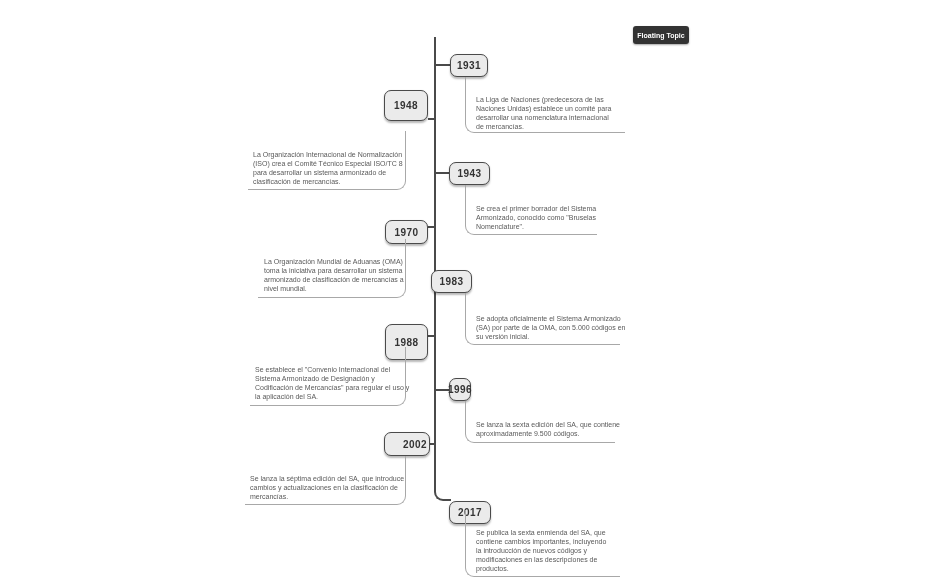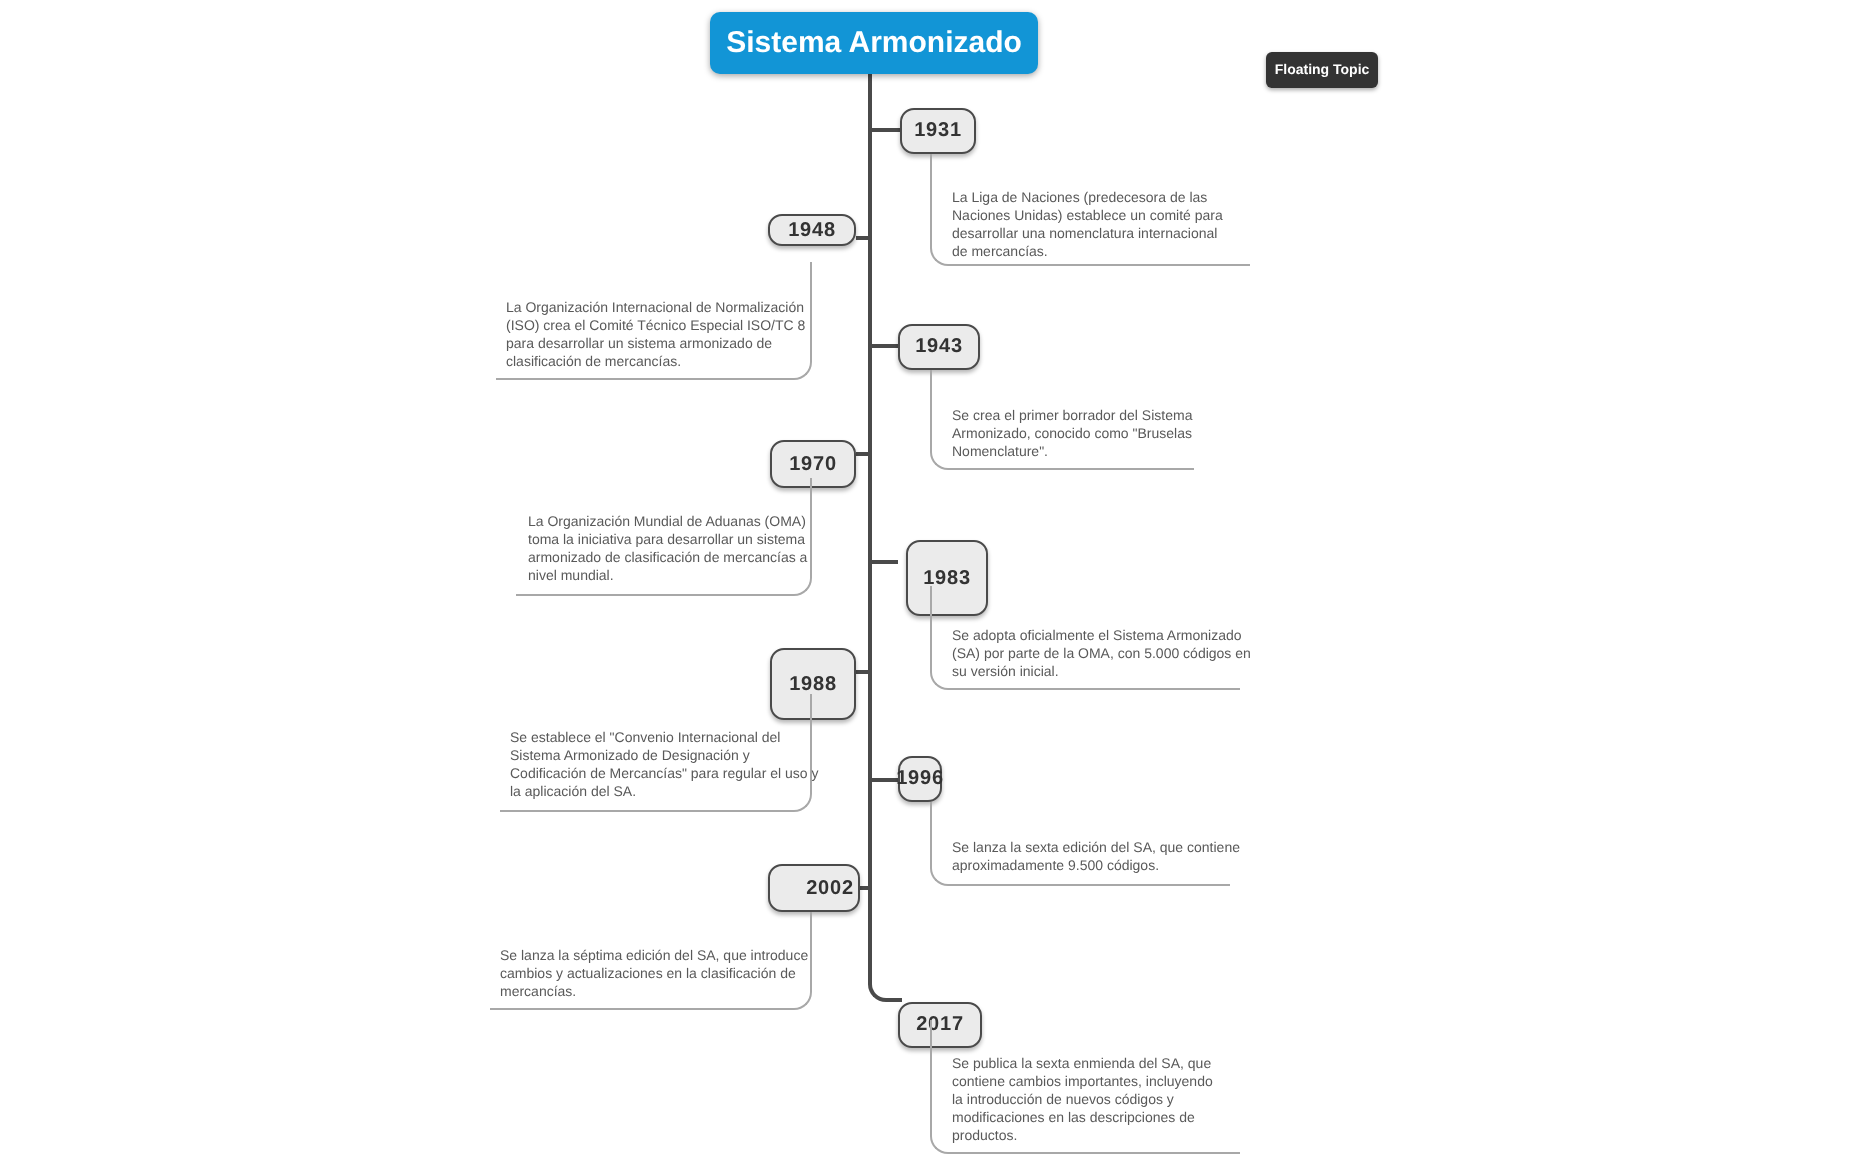--- a/index.html
+++ b/index.html
@@ -69,58 +69,55 @@
   }
 </style>
 </head>
 <body>
 
 <div class="canvas">
 
   <div class="spine"></div>
   <div class="spine-curve"></div>
 
-  <div class="root-topic">
-    <span>Sistema Armonizado</span>
-  </div>
 
   <div class="floating-topic">
     <span>Floating Topic</span>
   </div>
 
   <div class="elbow" style="left:435px;top:64px;width:15px;"></div>
   <div class="year-box" style="left:450px;top:54px;width:38px;height:23px;">
     <span>1931</span>
   </div>
   <div class="note-conn right" style="left:465px;top:77px;width:160px;height:56px;"></div>
   <div class="note-text" style="left:476px;top:95px;width:142px;">La Liga de Naciones (predecesora de las Naciones Unidas) establece un comité para desarrollar una nomenclatura internacional de mercancías.</div>
 
   <div class="elbow" style="left:428px;top:118px;width:7px;"></div>
-  <div class="year-box" style="left:384px;top:107px;width:44px;height:16px;">
+  <div class="year-box" style="left:384px;top:90px;width:44px;height:31px;">
     <span>1948</span>
   </div>
   <div class="note-conn left" style="left:248px;top:131px;width:158px;height:59px;"></div>
   <div class="note-text" style="left:253px;top:150px;width:155px;">La Organización Internacional de Normalización (ISO) crea el Comité Técnico Especial ISO/TC 8 para desarrollar un sistema armonizado de clasificación de mercancías.</div>
 
   <div class="elbow" style="left:435px;top:172px;width:14px;"></div>
   <div class="year-box" style="left:449px;top:162px;width:41px;height:23px;">
     <span>1943</span>
   </div>
   <div class="note-conn right" style="left:465px;top:185px;width:132px;height:50px;"></div>
   <div class="note-text" style="left:476px;top:204px;width:128px;">Se crea el primer borrador del Sistema Armonizado, conocido como "Bruselas Nomenclature".</div>
 
   <div class="elbow" style="left:428px;top:226px;width:7px;"></div>
   <div class="year-box" style="left:385px;top:220px;width:43px;height:24px;">
     <span>1970</span>
   </div>
   <div class="note-conn left" style="left:258px;top:239px;width:148px;height:59px;"></div>
   <div class="note-text" style="left:264px;top:257px;width:145px;">La Organización Mundial de Aduanas (OMA) toma la iniciativa para desarrollar un sistema armonizado de clasificación de mercancías a nivel mundial.</div>
 
   <div class="elbow" style="left:435px;top:280px;width:14px;"></div>
-  <div class="year-box" style="left:453px;top:270px;width:41px;height:38px;">
+  <div class="year-box" style="left:431px;top:270px;width:41px;height:23px;">
     <span>1983</span>
   </div>
   <div class="note-conn right" style="left:465px;top:293px;width:155px;height:52px;"></div>
   <div class="note-text" style="left:476px;top:314px;width:152px;">Se adopta oficialmente el Sistema Armonizado (SA) por parte de la OMA, con 5.000 códigos en su versión inicial.</div>
 
   <div class="elbow" style="left:428px;top:335px;width:7px;"></div>
   <div class="year-box" style="left:385px;top:324px;width:43px;height:36px;">
     <span>1988</span>
   </div>
   <div class="note-conn left" style="left:250px;top:347px;width:156px;height:59px;"></div>

